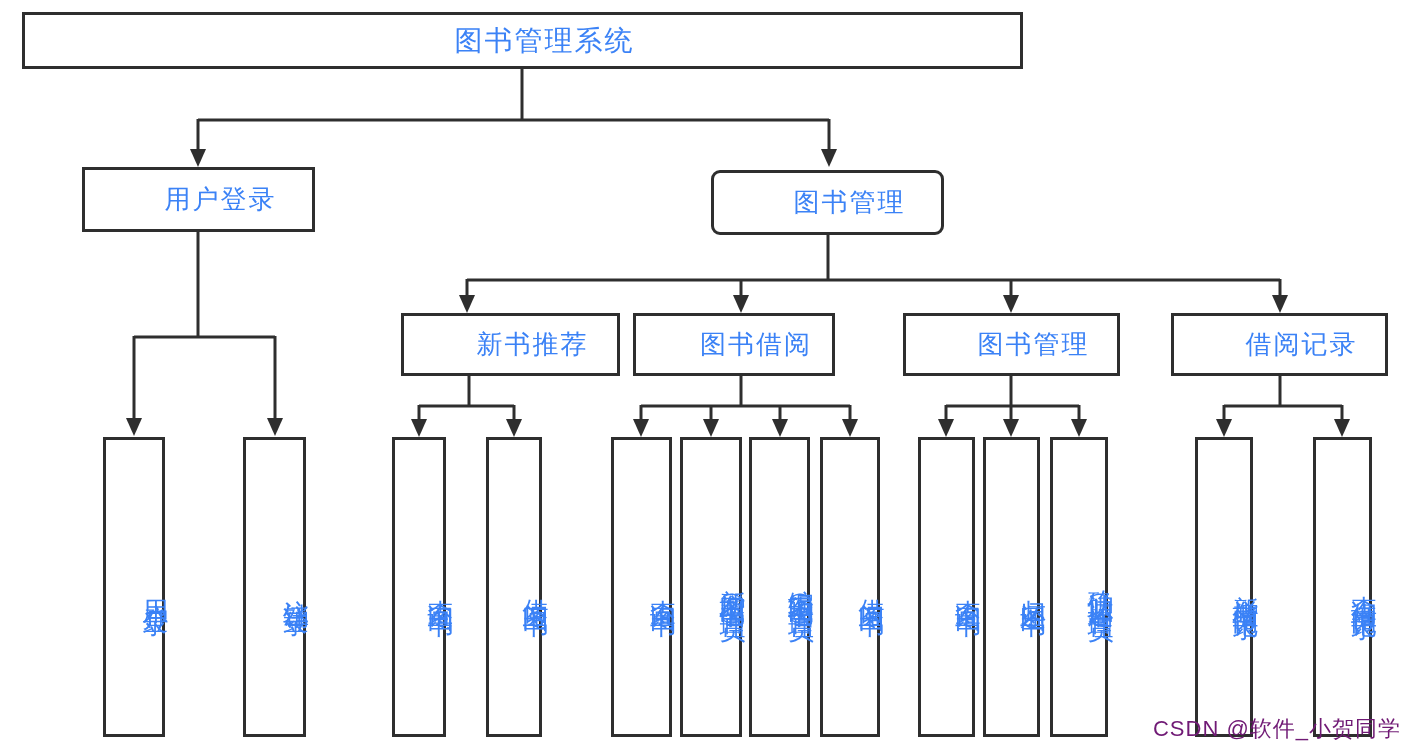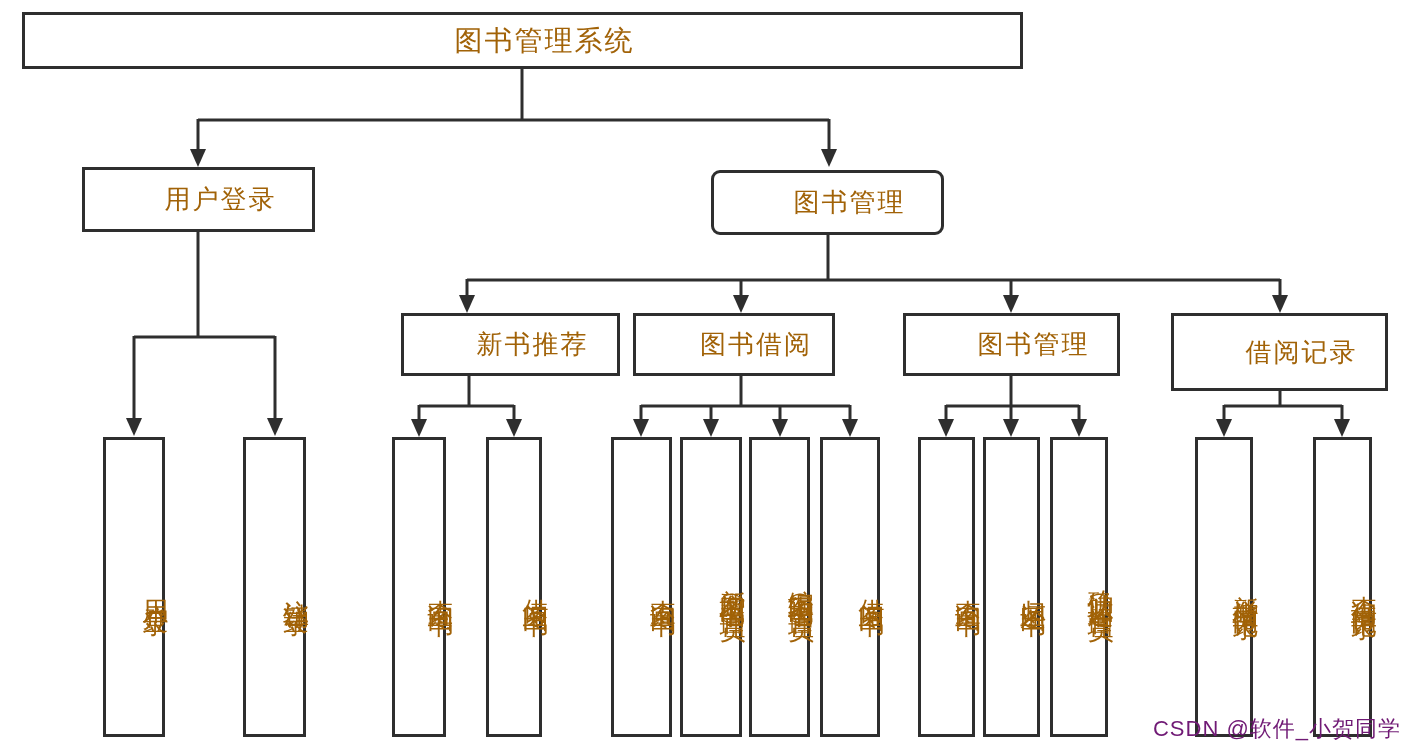--- a/index.html
+++ b/index.html
@@ -9,21 +9,21 @@
     background:#ffffff;
     font-family:"Liberation Sans","DejaVu Sans",sans-serif;
     overflow:hidden;
   }
   .connectors{position:absolute;left:0;top:0;z-index:0;}
   .node{
     position:absolute;
     box-sizing:border-box;
     background:#ffffff;
     border:3px solid #2e2e2e;
-    color:#a16207;
+    color:#3b82f6;
     display:flex;
     align-items:center;
     justify-content:center;
     z-index:1;
     padding-left:44px;
   }
   .node.h{font-size:26px;letter-spacing:2px;white-space:nowrap;}
   .node.root{font-size:28px;}
   .node.v{
     writing-mode:vertical-rl;
@@ -115,21 +115,21 @@
   </svg>
 
   <div class="node h root" style="left:22px;top:12px;width:1001px;height:57px;">图书管理系统</div>
 
   <div class="node h" style="left:82px;top:167px;width:233px;height:65px;">用户登录</div>
   <div class="node h" style="left:711px;top:170px;width:233px;height:65px;border-radius:9px;">图书管理</div>
 
   <div class="node h" style="left:360px;top:313px;width:219px;height:63px;margin-left:41px;">新书推荐</div>
   <div class="node h" style="left:633px;top:313px;width:202px;height:63px;">图书借阅</div>
   <div class="node h" style="left:903px;top:313px;width:217px;height:63px;">图书管理</div>
-  <div class="node h" style="left:1171px;top:313px;width:217px;height:78px;">借阅记录</div>
+  <div class="node h" style="left:1171px;top:313px;width:217px;height:63px;">借阅记录</div>
 
   <div class="node v" style="left:103px;top:437px;width:62px;height:300px;">用户登录</div>
   <div class="node v" style="left:243px;top:437px;width:63px;height:300px;">注销登录</div>
 
   <div class="node v" style="left:392px;top:437px;width:54px;height:300px;">查询图书</div>
   <div class="node v" style="left:486px;top:437px;width:56px;height:300px;">借阅图书</div>
 
   <div class="node v" style="left:611px;top:437px;width:61px;height:300px;">查询图书</div>
   <div class="node v" style="left:680px;top:437px;width:62px;height:300px;">新增图书（管理员）</div>
   <div class="node v" style="left:749px;top:437px;width:61px;height:300px;">编辑图书（管理员）</div>

